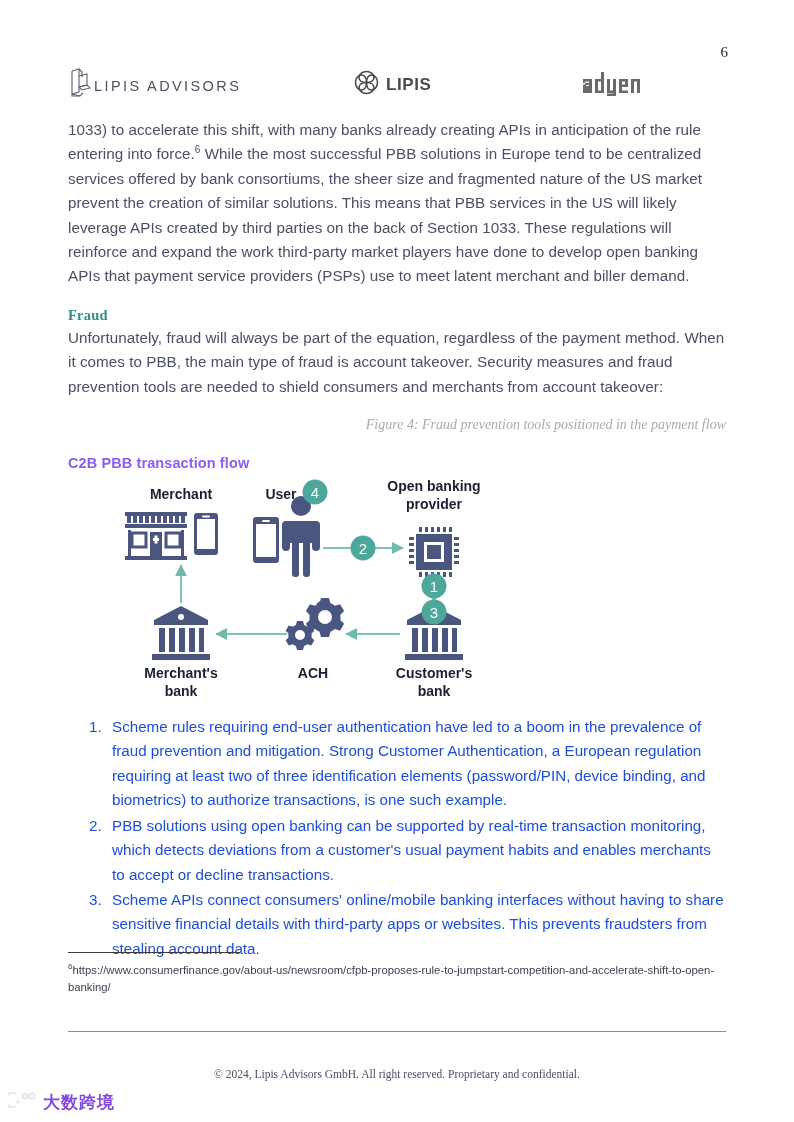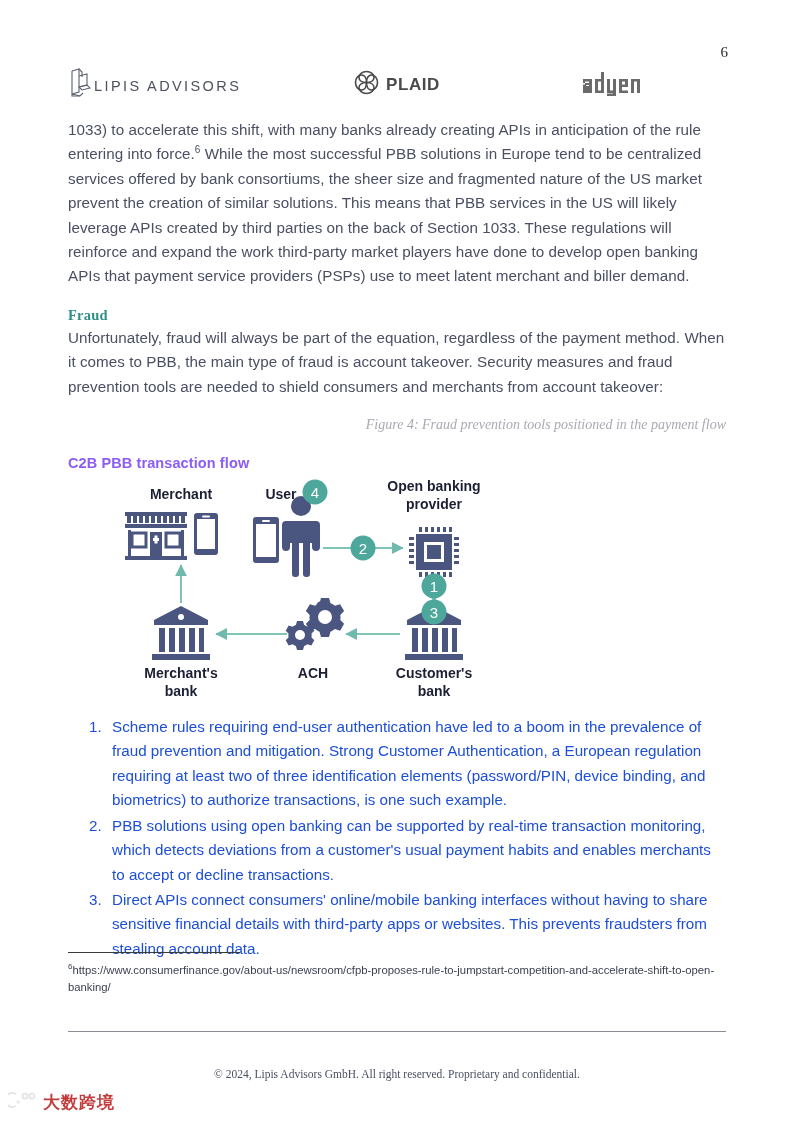--- a/index.html
+++ b/index.html
@@ -188,21 +188,21 @@
     left: 8px;
     bottom: 8px;
     display: flex;
     align-items: center;
     gap: 5px;
     opacity: 0.85;
   }
   .watermark-text {
     font-size: 17px;
     font-weight: bold;
-    color: #b91c1c;
+    color: #6d28d9;
     letter-spacing: 1px;
   }
 </style>
 </head>
 <body>
 
 <div class="page">
 
   <div class="page-number">6</div>
 
@@ -228,21 +228,21 @@
       <span>
         <svg width="25" height="25" viewBox="0 0 50 50" aria-hidden="true">
           <g fill="none" stroke="#4a4a4a" stroke-width="3.2">
             <path d="M25 3 C16 3 10 9 10 15 C10 21 16 25 25 25 C34 25 40 21 40 15 C40 9 34 3 25 3 Z"></path>
             <path d="M25 25 C16 25 10 29 10 35 C10 41 16 47 25 47 C34 47 40 41 40 35 C40 29 34 25 25 25 Z"></path>
             <path d="M3 25 C3 16 9 10 15 10 C21 10 25 16 25 25 C25 34 21 40 15 40 C9 40 3 34 3 25 Z"></path>
             <path d="M25 25 C25 16 29 10 35 10 C41 10 47 16 47 25 C47 34 41 40 35 40 C29 40 25 34 25 25 Z"></path>
           </g>
         </svg>
       </span>
-      <span class="logo-plaid-text">PLAID</span>
+      <span class="logo-plaid-text">LIPIS</span>
     </div>
 
     <div class="logo-adyen">
       <svg width="102" height="28" viewBox="0 0 204 56" aria-hidden="true">
         <g fill="#6b6b6b">
 
           <path d="M2 22 h12 v4 h-8 v10 h8 v-5 h6 v17 h-18 v-14 h12 v-4 h-12z"></path>
           <rect x="2" y="22" width="18" height="5"></rect>
           <rect x="2" y="33" width="6" height="17"></rect>
           <rect x="14" y="22" width="6" height="28"></rect>
@@ -466,21 +466,21 @@
             <circle cx="366" cy="135" r="12.5" fill="#4da89b"></circle>
             <text x="366" y="140.5" text-anchor="middle" font-family="Liberation Sans, sans-serif" font-size="15" fill="#ffffff">3</text>
           </g>
         </svg>
       </div>
     </div>
 
     <ol class="num-list">
       <li>Scheme rules requiring end-user authentication have led to a boom in the prevalence of fraud prevention and mitigation. Strong Customer Authentication, a European regulation requiring at least two of three identification elements (password/PIN, device binding, and biometrics) to authorize transactions, is one such example.</li>
       <li>PBB solutions using open banking can be supported by real-time transaction monitoring, which detects deviations from a customer's usual payment habits and enables merchants to accept or decline transactions.</li>
-      <li>Direct APIs connect consumers' online/mobile banking interfaces without having to share sensitive financial details with third-party apps or websites. This prevents fraudsters from stealing account data.</li>
+      <li>Scheme APIs connect consumers' online/mobile banking interfaces without having to share sensitive financial details with third-party apps or websites. This prevents fraudsters from stealing account data.</li>
     </ol>
   </div>
 
   <div class="footnote-area">
     <div class="footnote-rule"></div>
     <p class="footnote-text"><sup>6</sup><span>https://www.consumerfinance.gov/about-us/newsroom/cfpb-proposes-rule-to-jumpstart-competition-and-accelerate-shift-to-open-banking/</span></p>
   </div>
 
   <div class="footer-rule"></div>
   <div class="footer-text">© 2024, Lipis Advisors GmbH. All right reserved. Proprietary and confidential.</div>

